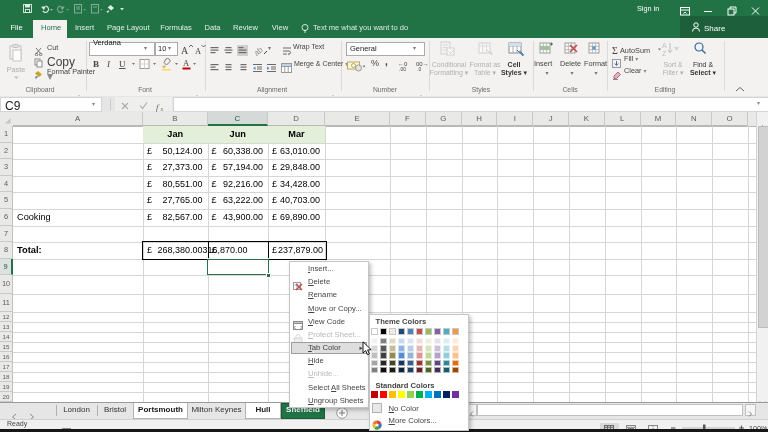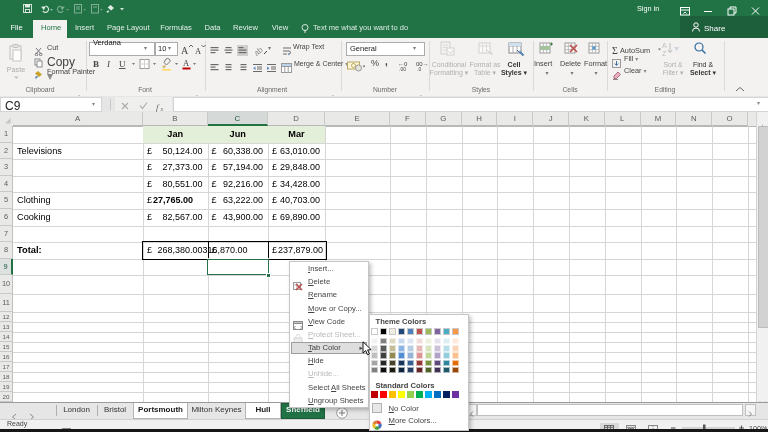--- a/index.html
+++ b/index.html
@@ -386,22 +386,20 @@
 <div style="position:absolute;left:13px;top:352.0px;width:743px;height:1px;background:#d6d6d4;"></div>
 <div style="position:absolute;left:13px;top:362.0px;width:743px;height:1px;background:#d6d6d4;"></div>
 <div style="position:absolute;left:13px;top:372.0px;width:743px;height:1px;background:#d6d6d4;"></div>
 <div style="position:absolute;left:13px;top:382.0px;width:743px;height:1px;background:#d6d6d4;"></div>
 <div style="position:absolute;left:13px;top:392.0px;width:743px;height:1px;background:#d6d6d4;"></div>
 <div style="position:absolute;left:13px;top:402.0px;width:743px;height:1px;background:#d6d6d4;"></div>
 <div style="position:absolute;left:143px;top:126.0px;width:182px;height:16.6px;background:#e3efd9;"></div>
 <div style="position:absolute;left:143px;top:126.0px;width:64.5px;height:16.6px;font-size:9.2px;font-weight:bold;color:#000;text-align:center;line-height:16.6px;">Jan</div>
 <div style="position:absolute;left:207.5px;top:126.0px;width:60.5px;height:16.6px;font-size:9.2px;font-weight:bold;color:#000;text-align:center;line-height:16.6px;">Jun</div>
 <div style="position:absolute;left:268px;top:126.0px;width:57px;height:16.6px;font-size:9.2px;font-weight:bold;color:#000;text-align:center;line-height:16.6px;">Mar</div>
-<div style="position:absolute;left:17px;top:142.6px;width:130px;height:16.6px;font-size:9.2px;color:#000;line-height:16.6px;white-space:nowrap;">Televisions</div>
-<div style="position:absolute;left:17px;top:192.39999999999998px;width:130px;height:16.6px;font-size:9.2px;color:#000;line-height:16.6px;white-space:nowrap;">Clothing</div>
 <div style="position:absolute;left:17px;top:208.99999999999997px;width:130px;height:16.6px;font-size:9.2px;color:#000;line-height:16.6px;white-space:nowrap;">Cooking</div>
 <div style="position:absolute;left:17px;top:242.19999999999996px;width:130px;height:16.6px;font-size:9.3px;font-weight:bold;color:#000;line-height:16.6px;">Total:</div>
 <div style="position:absolute;left:147px;top:142.6px;width:10px;height:16.6px;font-size:9px;color:#000;line-height:16.6px;">£</div>
 <div style="position:absolute;left:153px;top:142.6px;width:49.5px;height:16.6px;font-size:9px;color:#000;line-height:16.6px;text-align:right;">50,124.00</div>
 <div style="position:absolute;left:211.5px;top:142.6px;width:10px;height:16.6px;font-size:9px;color:#000;line-height:16.6px;">£</div>
 <div style="position:absolute;left:217.5px;top:142.6px;width:45.5px;height:16.6px;font-size:9px;color:#000;line-height:16.6px;text-align:right;">60,338.00</div>
 <div style="position:absolute;left:272px;top:142.6px;width:10px;height:16.6px;font-size:9px;color:#000;line-height:16.6px;">£</div>
 <div style="position:absolute;left:278px;top:142.6px;width:42px;height:16.6px;font-size:9px;color:#000;line-height:16.6px;text-align:right;">63,010.00</div>
 <div style="position:absolute;left:147px;top:159.2px;width:10px;height:16.6px;font-size:9px;color:#000;line-height:16.6px;">£</div>
 <div style="position:absolute;left:153px;top:159.2px;width:49.5px;height:16.6px;font-size:9px;color:#000;line-height:16.6px;text-align:right;">27,373.00</div>
@@ -409,21 +407,21 @@
 <div style="position:absolute;left:217.5px;top:159.2px;width:45.5px;height:16.6px;font-size:9px;color:#000;line-height:16.6px;text-align:right;">57,194.00</div>
 <div style="position:absolute;left:272px;top:159.2px;width:10px;height:16.6px;font-size:9px;color:#000;line-height:16.6px;">£</div>
 <div style="position:absolute;left:278px;top:159.2px;width:42px;height:16.6px;font-size:9px;color:#000;line-height:16.6px;text-align:right;">29,848.00</div>
 <div style="position:absolute;left:147px;top:175.79999999999998px;width:10px;height:16.6px;font-size:9px;color:#000;line-height:16.6px;">£</div>
 <div style="position:absolute;left:153px;top:175.79999999999998px;width:49.5px;height:16.6px;font-size:9px;color:#000;line-height:16.6px;text-align:right;">80,551.00</div>
 <div style="position:absolute;left:211.5px;top:175.79999999999998px;width:10px;height:16.6px;font-size:9px;color:#000;line-height:16.6px;">£</div>
 <div style="position:absolute;left:217.5px;top:175.79999999999998px;width:45.5px;height:16.6px;font-size:9px;color:#000;line-height:16.6px;text-align:right;">92,216.00</div>
 <div style="position:absolute;left:272px;top:175.79999999999998px;width:10px;height:16.6px;font-size:9px;color:#000;line-height:16.6px;">£</div>
 <div style="position:absolute;left:278px;top:175.79999999999998px;width:42px;height:16.6px;font-size:9px;color:#000;line-height:16.6px;text-align:right;">34,428.00</div>
 <div style="position:absolute;left:147px;top:192.39999999999998px;width:10px;height:16.6px;font-size:9px;color:#000;line-height:16.6px;">£</div>
-<div style="position:absolute;left:153px;top:192.39999999999998px;width:49.5px;height:16.6px;font-size:9px;color:#000;line-height:16.6px;font-weight:bold;">27,765.00</div>
+<div style="position:absolute;left:153px;top:192.39999999999998px;width:49.5px;height:16.6px;font-size:9px;color:#000;line-height:16.6px;text-align:right;">27,765.00</div>
 <div style="position:absolute;left:211.5px;top:192.39999999999998px;width:10px;height:16.6px;font-size:9px;color:#000;line-height:16.6px;">£</div>
 <div style="position:absolute;left:217.5px;top:192.39999999999998px;width:45.5px;height:16.6px;font-size:9px;color:#000;line-height:16.6px;text-align:right;">63,222.00</div>
 <div style="position:absolute;left:272px;top:192.39999999999998px;width:10px;height:16.6px;font-size:9px;color:#000;line-height:16.6px;">£</div>
 <div style="position:absolute;left:278px;top:192.39999999999998px;width:42px;height:16.6px;font-size:9px;color:#000;line-height:16.6px;text-align:right;">40,703.00</div>
 <div style="position:absolute;left:147px;top:208.99999999999997px;width:10px;height:16.6px;font-size:9px;color:#000;line-height:16.6px;">£</div>
 <div style="position:absolute;left:153px;top:208.99999999999997px;width:49.5px;height:16.6px;font-size:9px;color:#000;line-height:16.6px;text-align:right;">82,567.00</div>
 <div style="position:absolute;left:211.5px;top:208.99999999999997px;width:10px;height:16.6px;font-size:9px;color:#000;line-height:16.6px;">£</div>
 <div style="position:absolute;left:217.5px;top:208.99999999999997px;width:45.5px;height:16.6px;font-size:9px;color:#000;line-height:16.6px;text-align:right;">43,900.00</div>
 <div style="position:absolute;left:272px;top:208.99999999999997px;width:10px;height:16.6px;font-size:9px;color:#000;line-height:16.6px;">£</div>
 <div style="position:absolute;left:278px;top:208.99999999999997px;width:42px;height:16.6px;font-size:9px;color:#000;line-height:16.6px;text-align:right;">69,890.00</div>

